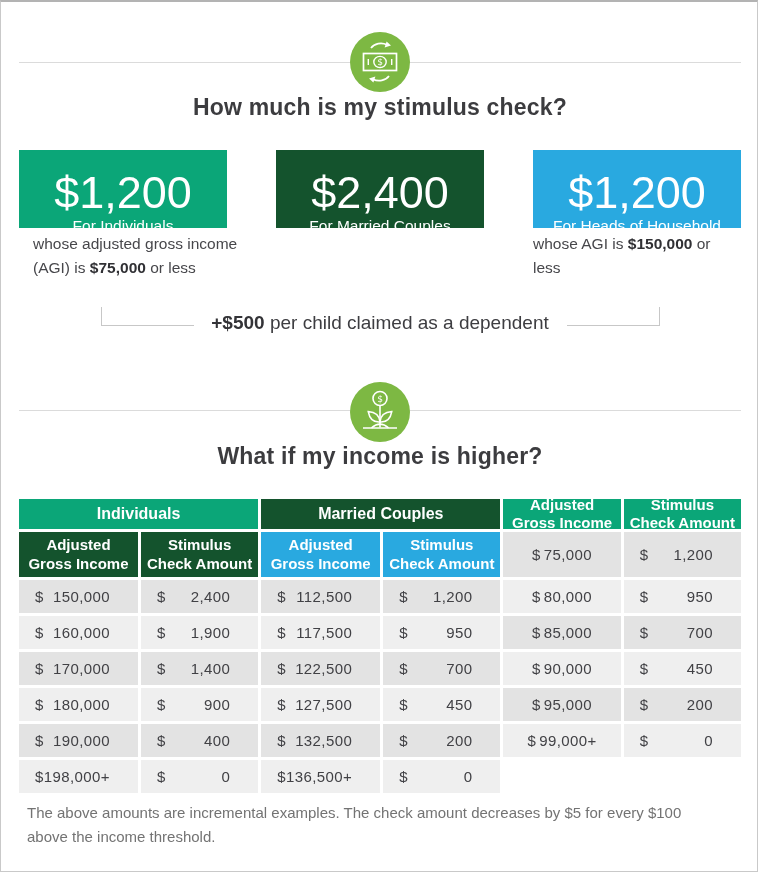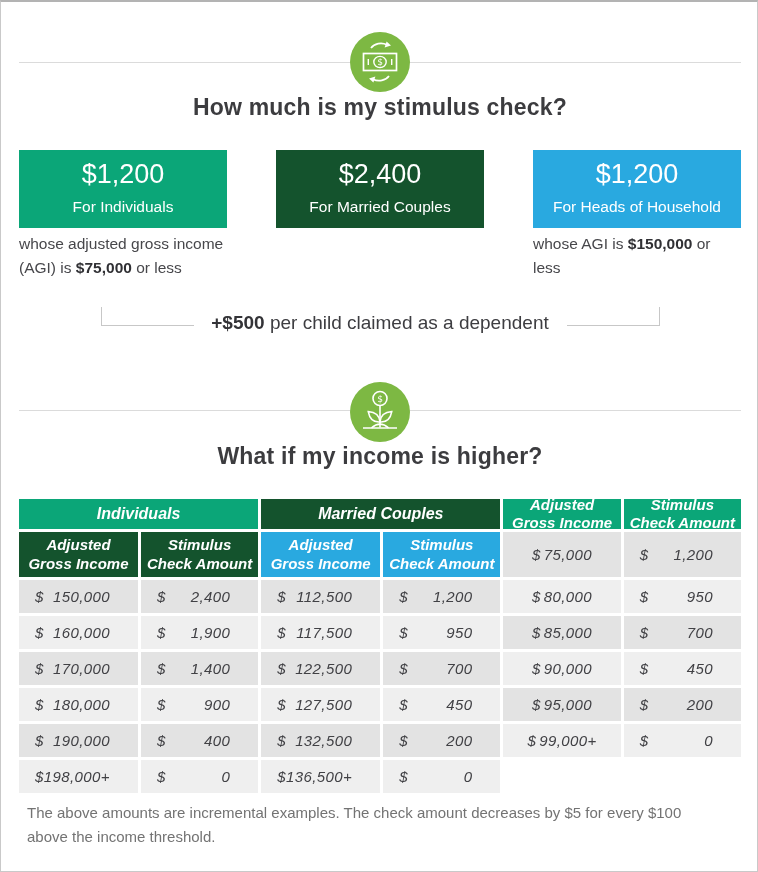--- a/index.html
+++ b/index.html
@@ -11,39 +11,39 @@
   .rule{position:absolute;left:18px;width:722px;height:1px;background:#dbdbdb;}
   #rule1{top:60px;} #rule2{top:408px;}
   .badge{position:absolute;left:349px;width:60px;height:60px;}
   #badge1{top:30px;} #badge2{top:380px;}
   .h1{position:absolute;left:0;width:758px;text-align:center;font-size:23px;
       font-weight:bold;color:#3c3c3f;letter-spacing:0.2px;}
   #title1{top:92px;} #title2{top:441px;}
 
   .cards{position:absolute;top:148px;left:18px;width:722px;display:flex;justify-content:space-between;}
   .card{width:208px;height:78px;color:#fff;text-align:center;}
-  .card .amt{font-size:27px;line-height:46px;margin-top:1px;}
+  .card .amt{font-size:45px;line-height:46px;margin-top:20px;}
   .card .aud{font-size:15.5px;line-height:20px;}
   .bg-g{background:#0ba678;} .bg-y{background:#14532d;} .bg-b{background:#29a9e0;}
 
   .descs{position:absolute;top:230px;left:18px;width:722px;display:flex;justify-content:space-between;}
-  .desc{width:208px;font-size:15.5px;line-height:24px;color:#47474b;}
+  .desc{width:208px;font-size:15.5px;line-height:24px;color:#47474b;margin-left:14px;}
   .desc b{color:#303034;}
 
   .brk{position:absolute;top:305px;width:92px;height:18px;}
   #brk-l{left:100px;border-left:1px solid #c7c7c7;border-bottom:1px solid #c7c7c7;}
   #brk-r{left:566px;border-right:1px solid #c7c7c7;border-bottom:1px solid #c7c7c7;}
   .note{position:absolute;top:310px;left:0;width:758px;text-align:center;
         font-size:19px;color:#3d3d41;}
   .note b{color:#333337;}
 
   .income-table{
     position:absolute;top:497px;left:18px;width:722px;
     display:grid;grid-template-columns:repeat(6,1fr);
-    grid-template-rows:30px 45px repeat(6,33px);gap:3px;background:#fff;font-style:italic;
+    grid-template-rows:30px 45px repeat(6,33px);gap:3px;background:#fff;
   }
   .gcell{grid-column:span 2;color:#fff;font-weight:bold;font-size:16px;
          display:flex;align-items:center;justify-content:center;}
   .sub{color:#fff;font-weight:bold;font-size:15px;line-height:18.5px;
        display:flex;flex-direction:column;align-items:center;justify-content:center;text-align:center;}
   .cell{font-size:15px;color:#414145;letter-spacing:0.4px;
         display:flex;align-items:center;justify-content:space-between;padding:0 28px 0 16px;}
   .cell.joined{justify-content:center;padding:0;gap:3px;}
   .rA{background:#e3e3e3;} .rB{background:#efefef;}
 

